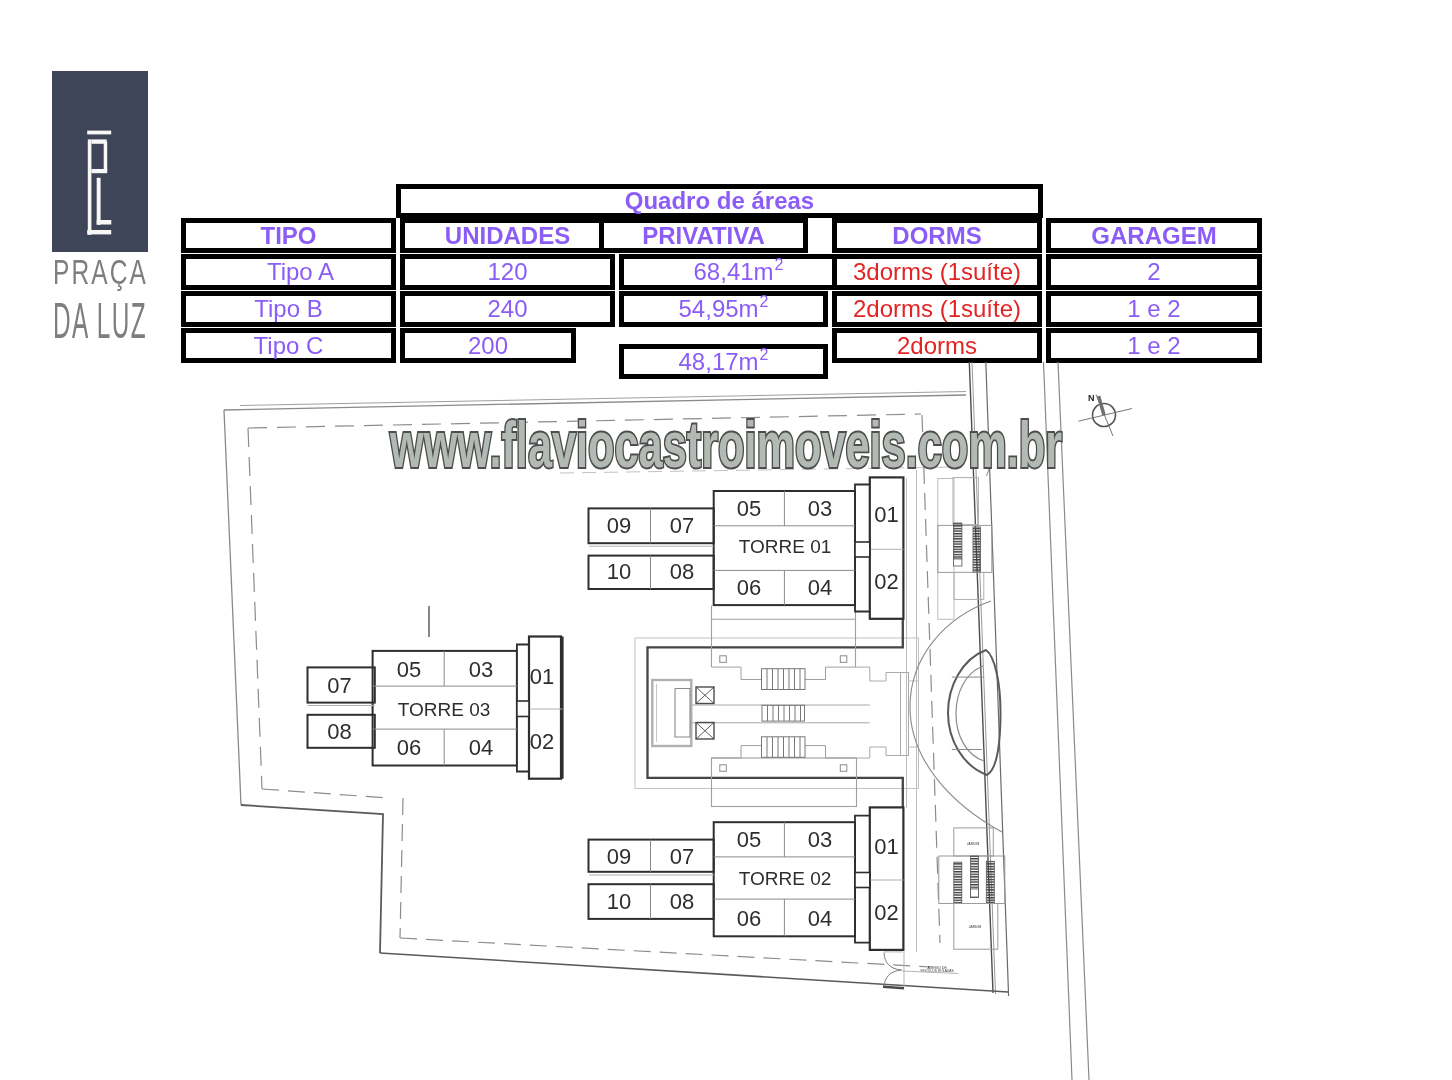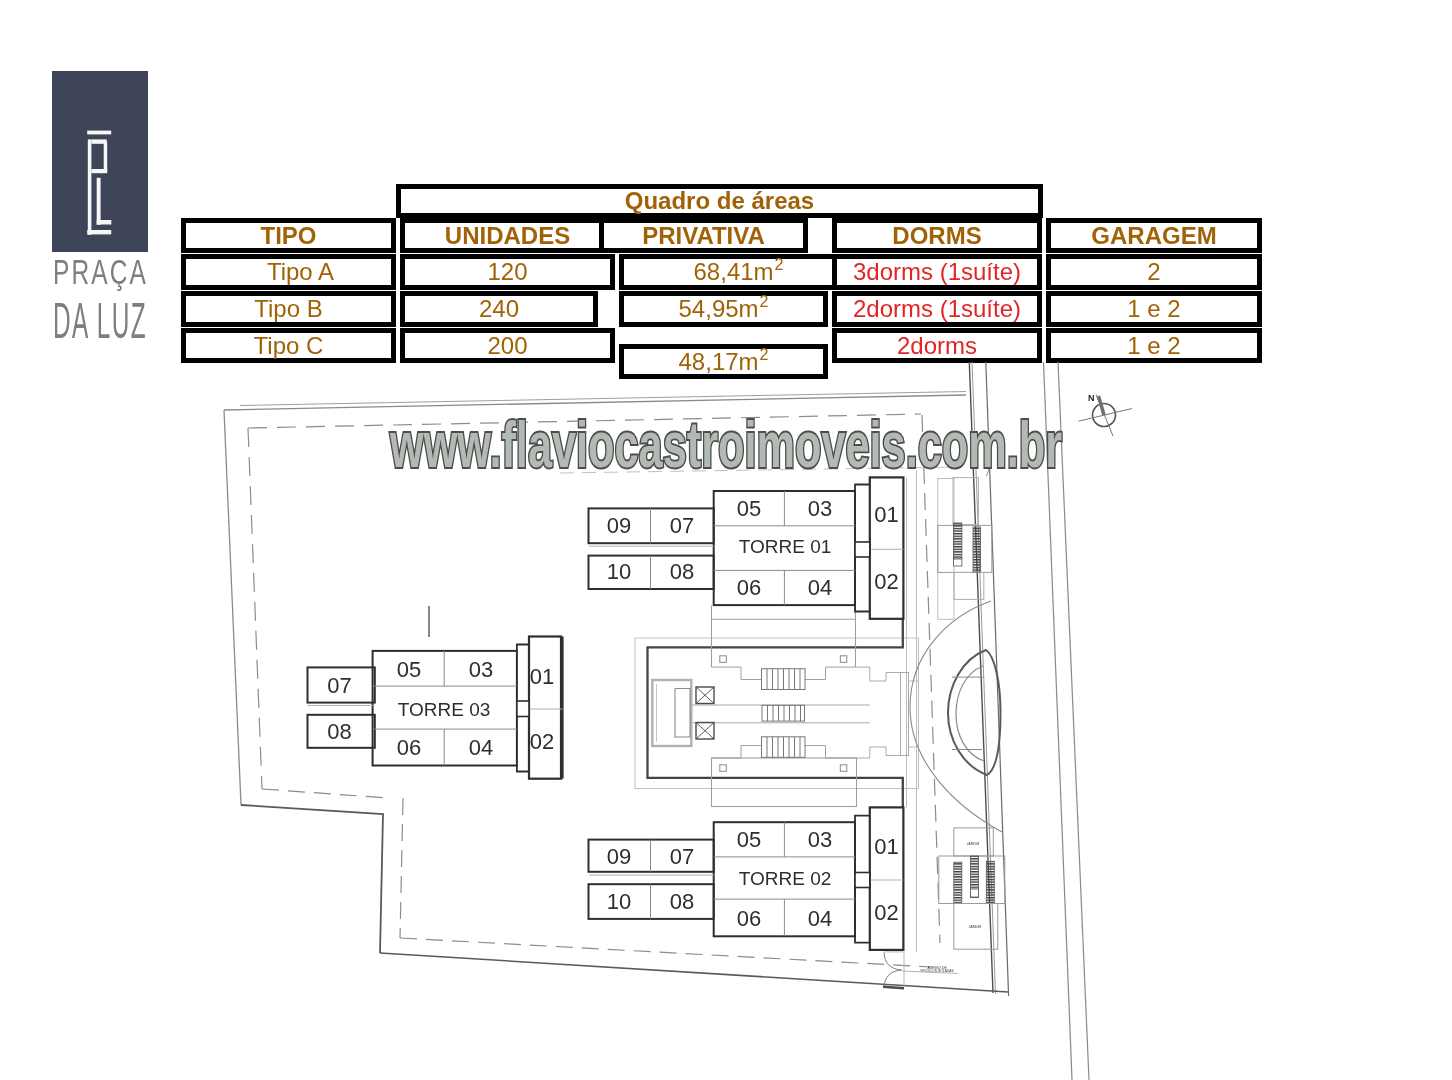--- a/index.html
+++ b/index.html
@@ -1,19 +1,19 @@
 <!DOCTYPE html>
 <html><head>
 <meta charset="utf-8">
 <style>
   html,body{margin:0;padding:0;background:#fff;}
   #page{position:relative;width:1452px;height:1080px;overflow:hidden;background:#fff;
         font-family:"Liberation Sans",sans-serif;}
   .cell{position:absolute;border:5px solid #000;box-sizing:border-box;background:#fff;
-        display:flex;align-items:center;justify-content:center;font-size:24px;color:#a16207;}
+        display:flex;align-items:center;justify-content:center;font-size:24px;color:#8b5cf6;}
   .hdr{font-weight:bold;}
   .red{color:#e22424;}
   .sup{font-size:16px;position:relative;top:-7px;line-height:0;margin-left:1px;}
   .logotxt{position:absolute;color:#7e7e7e;transform-origin:left top;white-space:nowrap;}
 </style>
 </head>
 <body>
 <div id="page">
 
 <div style="position:absolute;left:52px;top:71px;width:96px;height:181px;background:#3e4559;"></div>
@@ -43,27 +43,27 @@
 <div class="cell hdr" style="left:832px;top:218px;width:210px;height:35px;">DORMS</div>
 <div class="cell hdr" style="left:1046px;top:218px;width:216px;height:35px;">GARAGEM</div>
 
 <div class="cell" style="left:181px;top:254px;width:215px;height:36px;padding-left:24px;">Tipo A</div>
 <div class="cell" style="left:400px;top:254px;width:215px;height:36px;">120</div>
 <div class="cell" style="left:619px;top:254px;width:239px;height:36px;">68,41m<span class="sup">2</span></div>
 <div class="cell red" style="left:832px;top:254px;width:210px;height:36px;">3dorms (1suíte)</div>
 <div class="cell" style="left:1046px;top:254px;width:216px;height:36px;">2</div>
 
 <div class="cell" style="left:181px;top:291px;width:215px;height:36px;">Tipo B</div>
-<div class="cell" style="left:400px;top:291px;width:198px;height:36px;">240</div>
+<div class="cell" style="left:400px;top:291px;width:215px;height:36px;">240</div>
 <div class="cell" style="left:619px;top:291px;width:209px;height:36px;">54,95m<span class="sup">2</span></div>
 <div class="cell red" style="left:832px;top:291px;width:210px;height:36px;">2dorms (1suíte)</div>
 <div class="cell" style="left:1046px;top:291px;width:216px;height:36px;">1 e 2</div>
 
 <div class="cell" style="left:181px;top:328px;width:215px;height:35px;">Tipo C</div>
-<div class="cell" style="left:400px;top:328px;width:215px;height:35px;">200</div>
+<div class="cell" style="left:400px;top:328px;width:176px;height:35px;">200</div>
 <div class="cell" style="left:619px;top:328px;width:209px;height:35px;margin-top:16px;">48,17m<span class="sup">2</span></div>
 <div class="cell red" style="left:832px;top:328px;width:210px;height:35px;">2dorms</div>
 <div class="cell" style="left:1046px;top:328px;width:216px;height:35px;">1 e 2</div>
 
 <svg id="plan" style="position:absolute;left:0;top:0;" width="1452" height="1080" viewBox="0 0 1452 1080" fill="none">
 <defs>
   <pattern id="hatch" width="4" height="2.6" patternUnits="userSpaceOnUse">
     <rect width="4" height="1.4" fill="#3c3c3c"></rect>
   </pattern>
 </defs>

